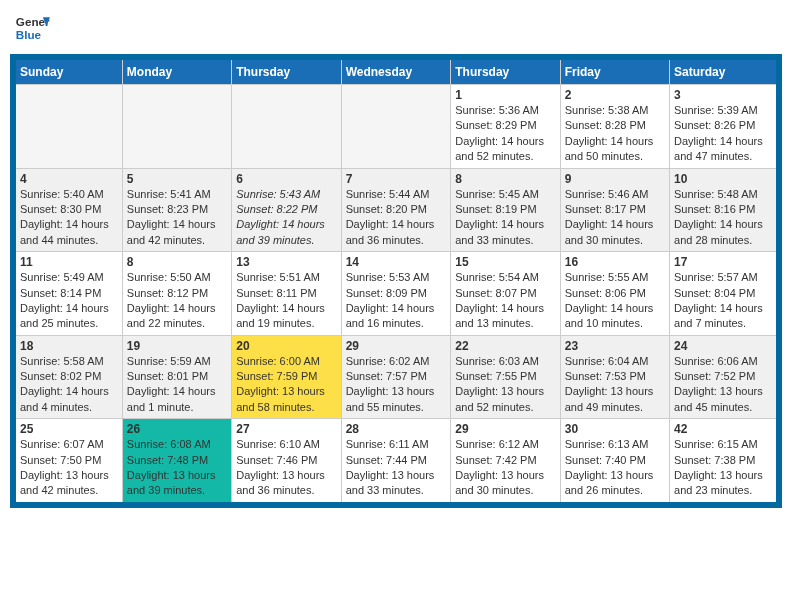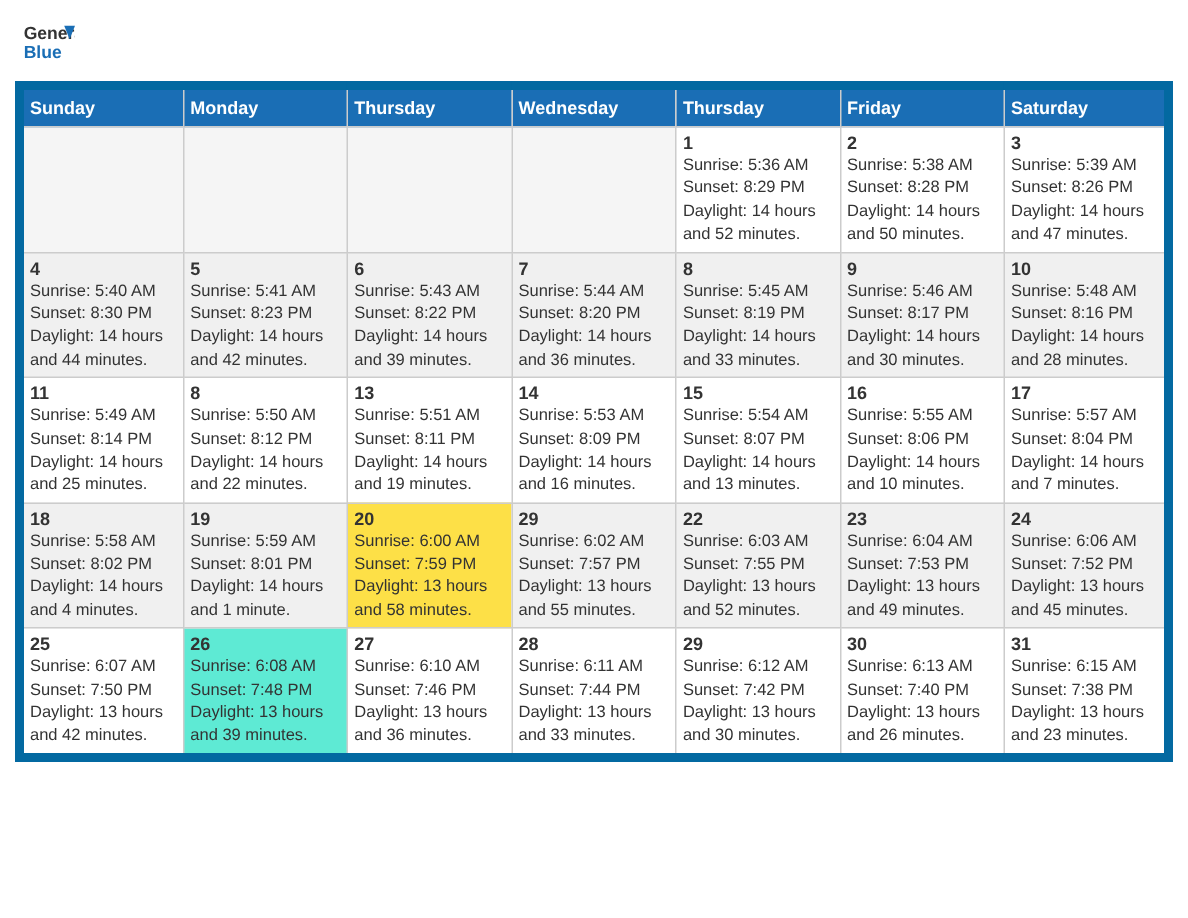--- a/index.html
+++ b/index.html
@@ -158,21 +158,21 @@
         </td>
         <td style="background: rgb(240, 240, 240);">
           <span class="day-num">5</span>
           <div class="day-info" style="white-space: pre-line;">Sunrise: 5:41 AM
 Sunset: 8:23 PM
 Daylight: 14 hours
 and 42 minutes.</div>
         </td>
         <td style="background: rgb(240, 240, 240);">
           <span class="day-num">6</span>
-          <div class="day-info" style="white-space: pre-line;">Sunrise: 5:43 AM
+          <div class="day-info" style="white-space: pre-line; font-style: italic;">Sunrise: 5:43 AM
 Sunset: 8:22 PM
 Daylight: 14 hours
 and 39 minutes.</div>
         </td>
         <td style="background: rgb(240, 240, 240);">
           <span class="day-num">7</span>
           <div class="day-info" style="white-space: pre-line;">Sunrise: 5:44 AM
 Sunset: 8:20 PM
 Daylight: 14 hours
 and 36 minutes.</div>
@@ -302,21 +302,21 @@
         </td>
       </tr>
       <tr>
         <td style="background: rgb(255, 255, 255);">
           <span class="day-num">25</span>
           <div class="day-info" style="white-space: pre-line;">Sunrise: 6:07 AM
 Sunset: 7:50 PM
 Daylight: 13 hours
 and 42 minutes.</div>
         </td>
-        <td style="background: #5eead4;">
+        <td style="background: #14b8a6;">
           <span class="day-num">26</span>
           <div class="day-info" style="white-space: pre-line;">Sunrise: 6:08 AM
 Sunset: 7:48 PM
 Daylight: 13 hours
 and 39 minutes.</div>
         </td>
         <td style="background: rgb(255, 255, 255);">
           <span class="day-num">27</span>
           <div class="day-info" style="white-space: pre-line;">Sunrise: 6:10 AM
 Sunset: 7:46 PM
@@ -338,21 +338,21 @@
 and 30 minutes.</div>
         </td>
         <td style="background: rgb(255, 255, 255);">
           <span class="day-num">30</span>
           <div class="day-info" style="white-space: pre-line;">Sunrise: 6:13 AM
 Sunset: 7:40 PM
 Daylight: 13 hours
 and 26 minutes.</div>
         </td>
         <td style="background: rgb(255, 255, 255);">
-          <span class="day-num">31</span>
+          <span class="day-num">42</span>
           <div class="day-info" style="white-space: pre-line;">Sunrise: 6:15 AM
 Sunset: 7:38 PM
 Daylight: 13 hours
 and 23 minutes.</div>
         </td>
       </tr>
     </tbody>
 </table>
 
 </body></html>

